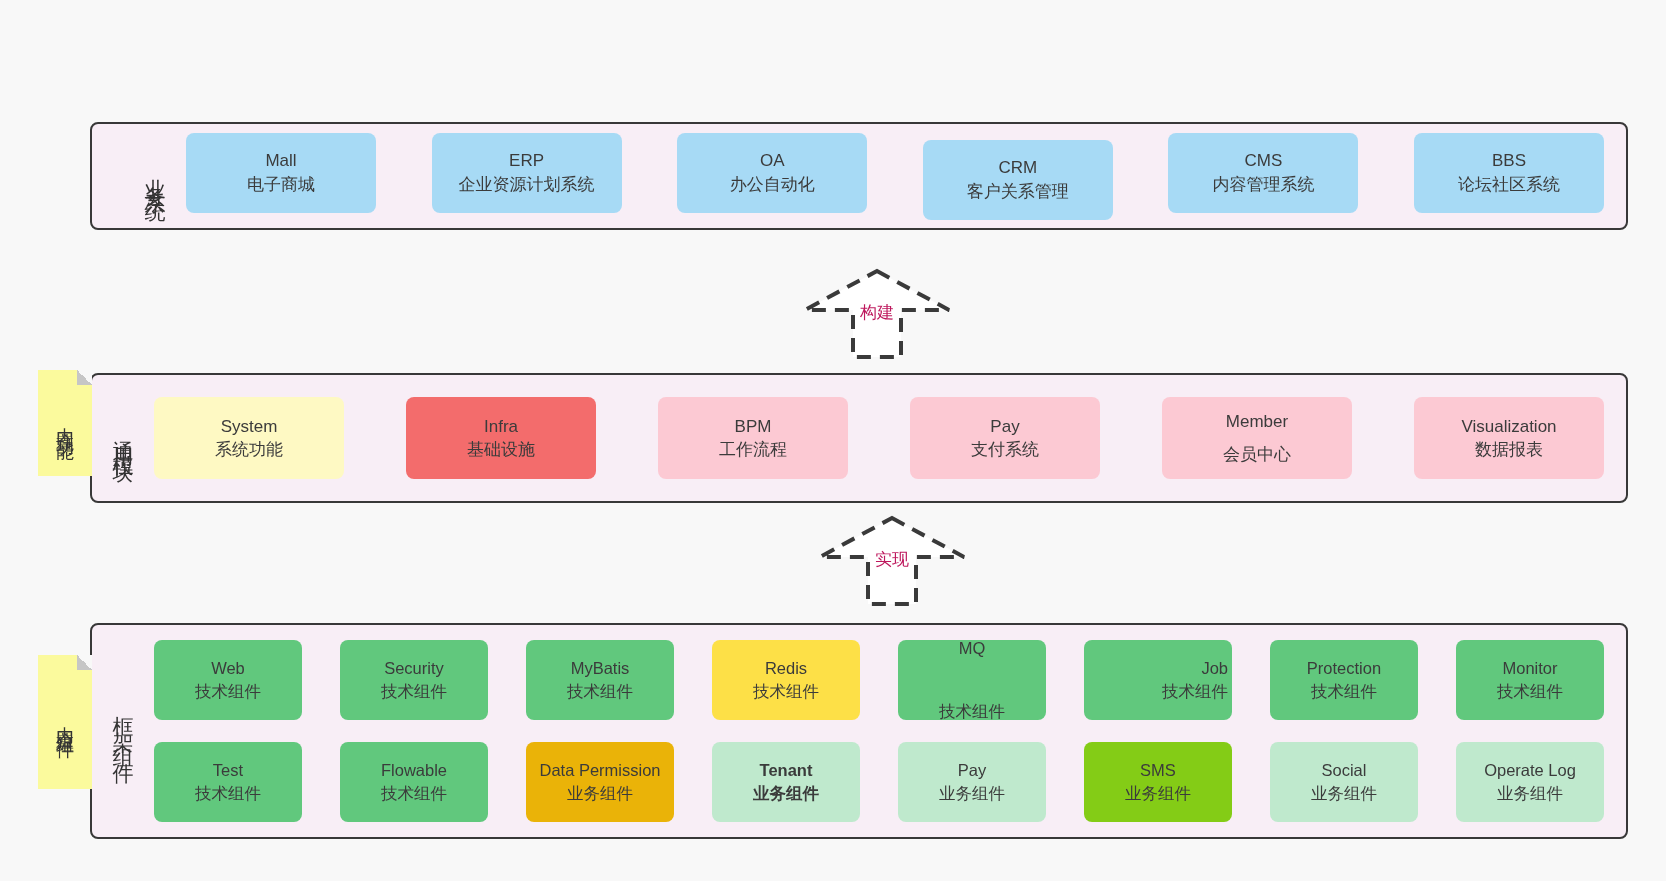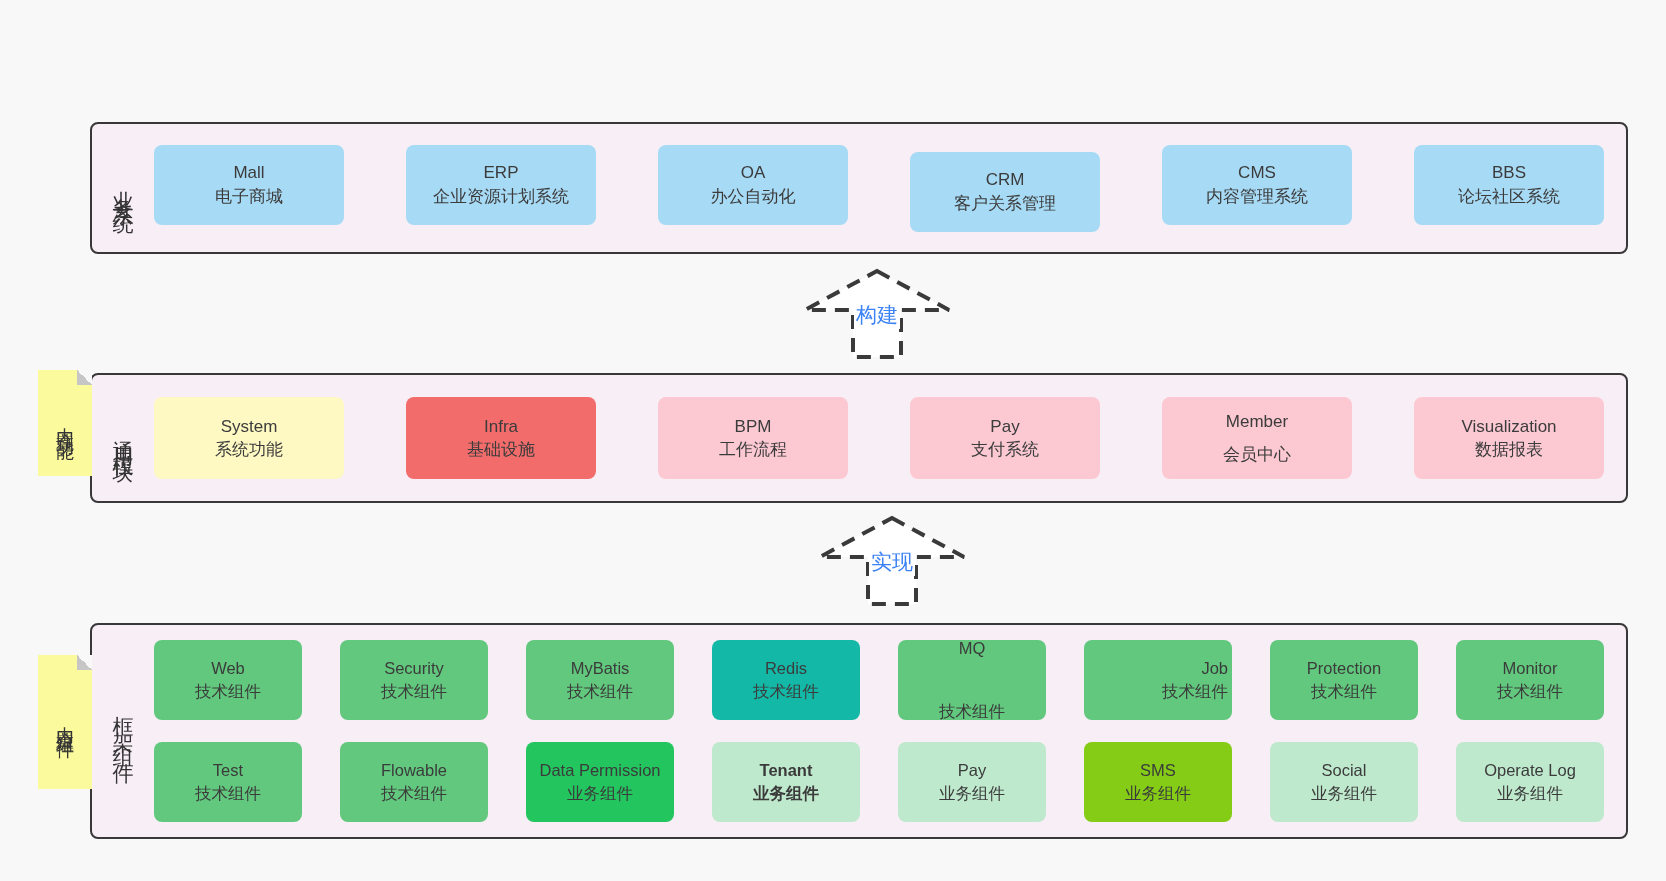--- a/index.html
+++ b/index.html
@@ -17,21 +17,21 @@
     position: absolute;
     left: 90px;
     width: 1538px;
     box-sizing: border-box;
     background: #f8eef6;
     border: 2px solid #383838;
     border-radius: 8px;
     display: flex;
     z-index: 1;
   }
-  .layer-business   { top: 122px; height: 132px; }
+  .layer-business   { top: 122px; height: 108px; padding-left: 32px; }
   .layer-modules    { top: 373px; height: 130px; }
   .layer-components { top: 623px; height: 216px; }
 
   .vlabel {
     flex: 0 0 62px;
     display: flex;
     align-items: center;
     justify-content: center;
     writing-mode: vertical-rl;
     text-orientation: upright;
@@ -103,22 +103,22 @@
   }
   .arrow-1 { left: 802px; top: 268px; }
   .arrow-2 { left: 817px; top: 515px; }
   .arrow-wrap svg { display: block; }
   .arrow-label {
     position: absolute;
     left: 50%; top: 33px;
     transform: translateX(-50%);
     background: #ffffff;
     padding: 0 2px;
-    font-size: 21px;
-    color: #3b82f6;
+    font-size: 17px;
+    color: #be185d;
     white-space: nowrap;
   }
 </style>
 </head>
 <body>
 
 <div class="layer layer-business" style="background-color: rgb(248, 238, 246);">
   <div class="vlabel">业务系统</div>
   <div class="rows">
     <div class="row">
@@ -208,21 +208,21 @@
         <div>技术组件</div>
       </div>
       <div class="box w8" style="background-color: rgb(97, 200, 125);">
         <div>Security</div>
         <div>技术组件</div>
       </div>
       <div class="box w8" style="background-color: rgb(97, 200, 125);">
         <div>MyBatis</div>
         <div>技术组件</div>
       </div>
-      <div class="box w8" style="background-color: #14b8a6;">
+      <div class="box w8" style="background-color: #fde047;">
         <div>Redis</div>
         <div>技术组件</div>
       </div>
       <div class="box w8" style="background-color: rgb(97, 200, 125); gap: 40px;">
         <div>MQ</div>
         <div>技术组件</div>
       </div>
       <div class="box w8" style="background-color: rgb(97, 200, 125); align-items: flex-end;">
         <div>Job</div>
         <div>技术组件</div>
@@ -238,21 +238,21 @@
     </div>
     <div class="row">
       <div class="box w8" style="background-color: rgb(97, 200, 125);">
         <div>Test</div>
         <div>技术组件</div>
       </div>
       <div class="box w8" style="background-color: rgb(97, 200, 125);">
         <div>Flowable</div>
         <div>技术组件</div>
       </div>
-      <div class="box w8" style="background-color: #22c55e;">
+      <div class="box w8" style="background-color: #eab308;">
         <div>Data Permission</div>
         <div>业务组件</div>
       </div>
       <div class="box w8" style="background-color: rgb(191, 233, 205); font-weight: bold;">
         <div>Tenant</div>
         <div>业务组件</div>
       </div>
       <div class="box w8" style="background-color: rgb(191, 233, 205);">
         <div>Pay</div>
         <div>业务组件</div>

